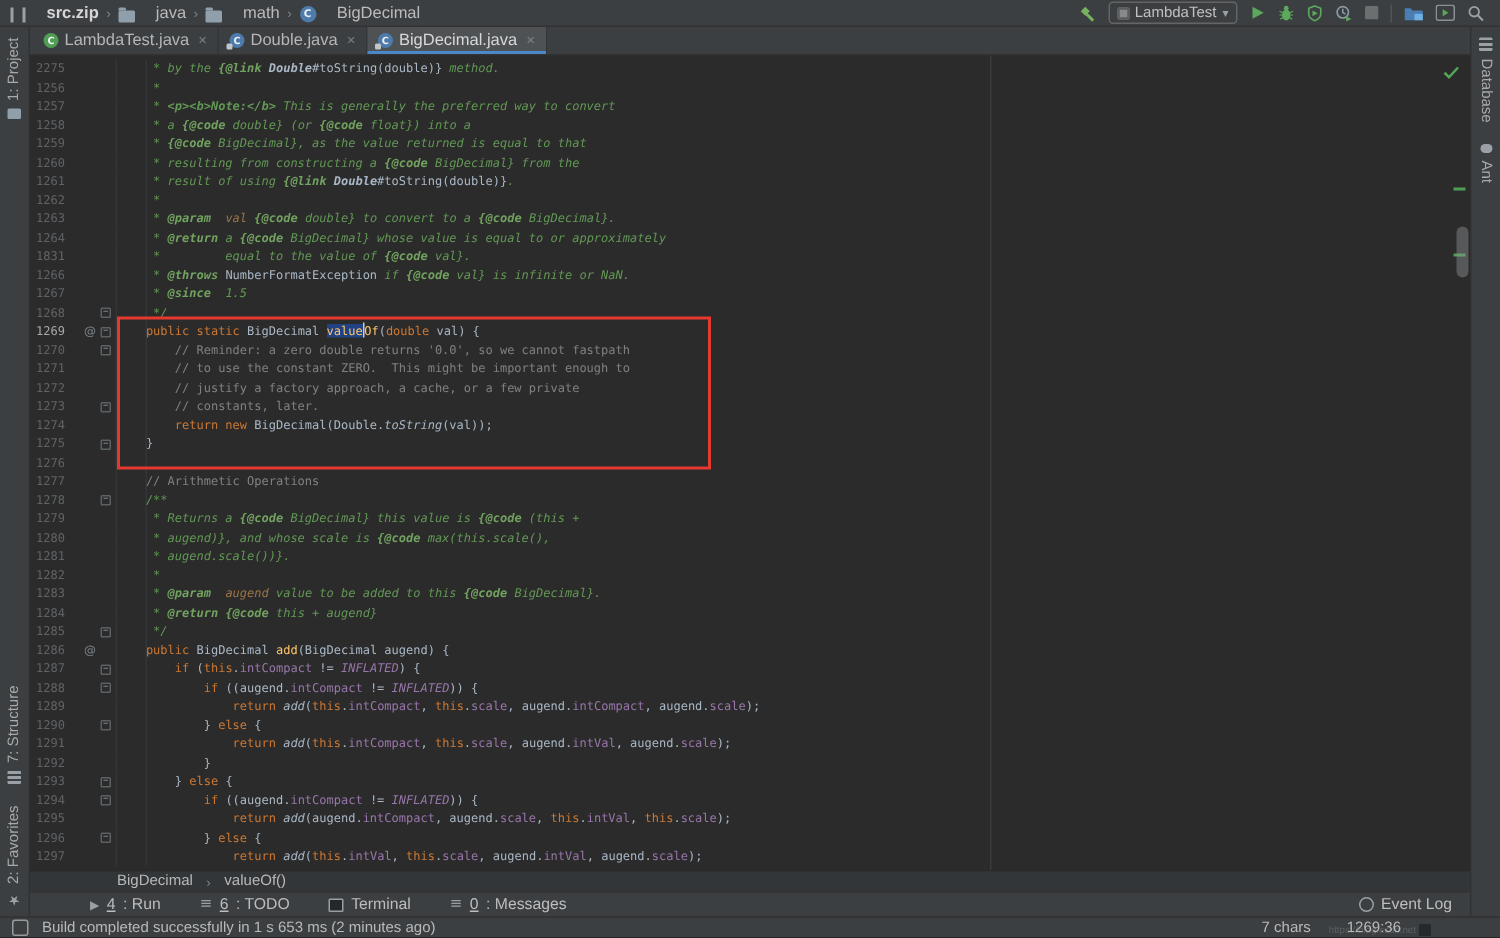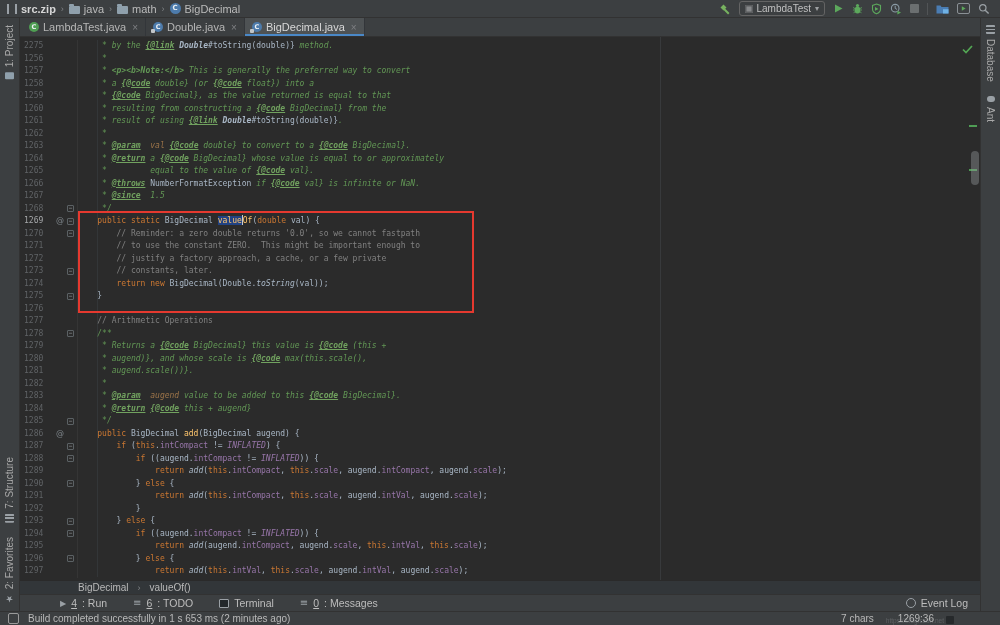--- a/index.html
+++ b/index.html
@@ -2,21 +2,21 @@
 <html><head>
 <meta charset="utf-8">
 <style>
   html,body{margin:0;background:#1e1e1e}
   .app{position:relative;width:1000px;height:625px;background:#2b2b2b;overflow:hidden;
        font-family:"Liberation Sans","DejaVu Sans",sans-serif;color:#bbbbbb;user-select:none}
   
   .topbar{height:18px;background:#3c3f41;border-bottom:1px solid #323232;box-sizing:border-box;
           display:flex;align-items:center;justify-content:space-between}
   .crumbs{display:flex;align-items:center;gap:3px;padding-left:7px;font-size:11px}
-  .bc-item{display:flex;align-items:center;gap:4px}
+  .bc-item{display:flex;align-items:flex-end;gap:14px}
   .bc-item:first-child .bc-label{font-weight:bold;color:#d6d6d6}
   .bc-sep{color:#808487;font-size:9px;margin:0 2px}
   .bc-ico{display:inline-block}
   .ico-zip{width:6px;height:10px;border-left:2px solid #9aa0a6;border-right:2px solid #9aa0a6}
   .ico-folder{width:11px;height:8px;background:#8fa0ac;border-radius:1px;position:relative;margin-top:2px}
   .ico-folder::before{content:"";position:absolute;top:-2px;left:0;width:5px;height:2px;background:#8fa0ac;border-radius:1px 1px 0 0}
   .ico-class{width:11px;height:11px;border-radius:50%;background:#4d7bab;color:#e8eef3;
              font:bold 7px/11px "DejaVu Sans",sans-serif;text-align:center}
   .tools{display:flex;align-items:center;gap:8px;padding-right:10px}
   .tbtn{display:flex;align-items:center}
@@ -59,21 +59,21 @@
   .code-row{display:flex;height:12.5px;white-space:pre}
   .gutter{flex:0 0 58px;position:relative;border-right:1px solid #353535;box-sizing:border-box}
   .lnum{position:absolute;left:4px;top:0;font:8px/12.5px "DejaVu Sans Mono",monospace;color:#606366}
   .lnum.cur{color:#a6a8aa}
   .g-ico{position:absolute;left:36px;top:0;font:8px/12.5px "DejaVu Sans",sans-serif;color:#7d858a}
   .g-fold{position:absolute;left:47px;top:2.5px;width:7px;height:7px;box-sizing:border-box;border:1px solid #5b6164;
           border-radius:1px;color:#9b9fa2;font:6px/4.5px "DejaVu Sans Mono",monospace;text-align:center}
   .code-text{font:8px/12.5px "DejaVu Sans Mono",monospace;flex:none}
   .seg-p{color:#a9b7c6}.seg-k{color:#cc7832}
   .seg-d{color:#629755;font-style:italic}
-  .seg-dt{color:#71a25f;font-weight:bold;font-style:italic;text-decoration:underline}
+  .seg-dt{color:#71a25f;font-weight:bold;font-style:italic;}
   .seg-dv{color:#9c7449;font-style:italic}
   .seg-dm{color:#629755;font-weight:bold;font-style:italic}
   .seg-db{color:#a9b7c6;font-weight:bold;font-style:italic}
   .seg-di{color:#a9b7c6;}
   .seg-c{color:#808080}.seg-m{color:#ffc66d}
   .seg-f{color:#9876aa}.seg-fi{color:#9876aa;font-style:italic}
   .seg-si{color:#a9b7c6;font-style:italic}
   .seg-sel{color:#ffc66d;background:#214283}
   .caret{display:inline-block;width:1px;height:10px;margin-bottom:-2px;background:#cccccc}
   .red-box{position:absolute;left:58px;top:174px;width:392px;height:98px;border:2px solid #e5392f;z-index:6}
@@ -235,21 +235,21 @@
             <div class="code-row"><span class="gutter"><span class="lnum">2275</span></span><span class="code-text"><span class="seg-d">     * by the </span><span class="seg-dt">{@link</span><span class="seg-db"> Double</span><span class="seg-di">#toString(double)}</span><span class="seg-d"> method.</span></span></div>
             <div class="code-row"><span class="gutter"><span class="lnum">1256</span></span><span class="code-text"><span class="seg-d">     *</span></span></div>
             <div class="code-row"><span class="gutter"><span class="lnum">1257</span></span><span class="code-text"><span class="seg-d">     * </span><span class="seg-dm">&lt;p&gt;&lt;b&gt;Note:&lt;/b&gt;</span><span class="seg-d"> This is generally the preferred way to convert</span></span></div>
             <div class="code-row"><span class="gutter"><span class="lnum">1258</span></span><span class="code-text"><span class="seg-d">     * a </span><span class="seg-dt">{@code</span><span class="seg-d"> double} (or </span><span class="seg-dt">{@code</span><span class="seg-d"> float}) into a</span></span></div>
             <div class="code-row"><span class="gutter"><span class="lnum">1259</span></span><span class="code-text"><span class="seg-d">     * </span><span class="seg-dt">{@code</span><span class="seg-d"> BigDecimal}, as the value returned is equal to that</span></span></div>
             <div class="code-row"><span class="gutter"><span class="lnum">1260</span></span><span class="code-text"><span class="seg-d">     * resulting from constructing a </span><span class="seg-dt">{@code</span><span class="seg-d"> BigDecimal} from the</span></span></div>
             <div class="code-row"><span class="gutter"><span class="lnum">1261</span></span><span class="code-text"><span class="seg-d">     * result of using </span><span class="seg-dt">{@link</span><span class="seg-db"> Double</span><span class="seg-di">#toString(double)}</span><span class="seg-d">.</span></span></div>
             <div class="code-row"><span class="gutter"><span class="lnum">1262</span></span><span class="code-text"><span class="seg-d">     *</span></span></div>
             <div class="code-row"><span class="gutter"><span class="lnum">1263</span></span><span class="code-text"><span class="seg-d">     * </span><span class="seg-dt">@param</span><span class="seg-d">  </span><span class="seg-dv">val</span><span class="seg-d"> </span><span class="seg-dt">{@code</span><span class="seg-d"> double} to convert to a </span><span class="seg-dt">{@code</span><span class="seg-d"> BigDecimal}.</span></span></div>
             <div class="code-row"><span class="gutter"><span class="lnum">1264</span></span><span class="code-text"><span class="seg-d">     * </span><span class="seg-dt">@return</span><span class="seg-d"> a </span><span class="seg-dt">{@code</span><span class="seg-d"> BigDecimal} whose value is equal to or approximately</span></span></div>
-            <div class="code-row"><span class="gutter"><span class="lnum">1265</span></span><span class="code-text"><span class="seg-d">     *         equal to the value of </span><span class="seg-dt">{@code</span><span class="seg-d"> val}.</span></span></div>
+            <div class="code-row"><span class="gutter"><span class="lnum">1831</span></span><span class="code-text"><span class="seg-d">     *         equal to the value of </span><span class="seg-dt">{@code</span><span class="seg-d"> val}.</span></span></div>
             <div class="code-row"><span class="gutter"><span class="lnum">1266</span></span><span class="code-text"><span class="seg-d">     * </span><span class="seg-dt">@throws</span><span class="seg-di"> NumberFormatException</span><span class="seg-d"> if </span><span class="seg-dt">{@code</span><span class="seg-d"> val} is infinite or NaN.</span></span></div>
             <div class="code-row"><span class="gutter"><span class="lnum">1267</span></span><span class="code-text"><span class="seg-d">     * </span><span class="seg-dt">@since</span><span class="seg-d">  1.5</span></span></div>
             <div class="code-row"><span class="gutter"><span class="lnum">1268</span><span class="g-fold">−</span></span><span class="code-text"><span class="seg-d">     */</span></span></div>
             <div class="code-row"><span class="gutter"><span class="lnum cur">1269</span><span class="g-ico">@</span><span class="g-fold">−</span></span><span class="code-text"><span class="seg-p">    </span><span class="seg-k">public static </span><span class="seg-p">BigDecimal </span><span class="seg-sel">value</span><span class="caret"></span><span class="seg-m">Of</span><span class="seg-p">(</span><span class="seg-k">double</span><span class="seg-p"> val) {</span></span></div>
             <div class="code-row"><span class="gutter"><span class="lnum">1270</span><span class="g-fold">−</span></span><span class="code-text"><span class="seg-p">        </span><span class="seg-c">// Reminder: a zero double returns '0.0', so we cannot fastpath</span></span></div>
             <div class="code-row"><span class="gutter"><span class="lnum">1271</span></span><span class="code-text"><span class="seg-p">        </span><span class="seg-c">// to use the constant ZERO.  This might be important enough to</span></span></div>
             <div class="code-row"><span class="gutter"><span class="lnum">1272</span></span><span class="code-text"><span class="seg-p">        </span><span class="seg-c">// justify a factory approach, a cache, or a few private</span></span></div>
             <div class="code-row"><span class="gutter"><span class="lnum">1273</span><span class="g-fold">−</span></span><span class="code-text"><span class="seg-p">        </span><span class="seg-c">// constants, later.</span></span></div>
             <div class="code-row"><span class="gutter"><span class="lnum">1274</span></span><span class="code-text"><span class="seg-p">        </span><span class="seg-k">return new </span><span class="seg-p">BigDecimal(Double.</span><span class="seg-si">toString</span><span class="seg-p">(val));</span></span></div>
             <div class="code-row"><span class="gutter"><span class="lnum">1275</span><span class="g-fold">−</span></span><span class="code-text"><span class="seg-p">    }</span></span></div>

